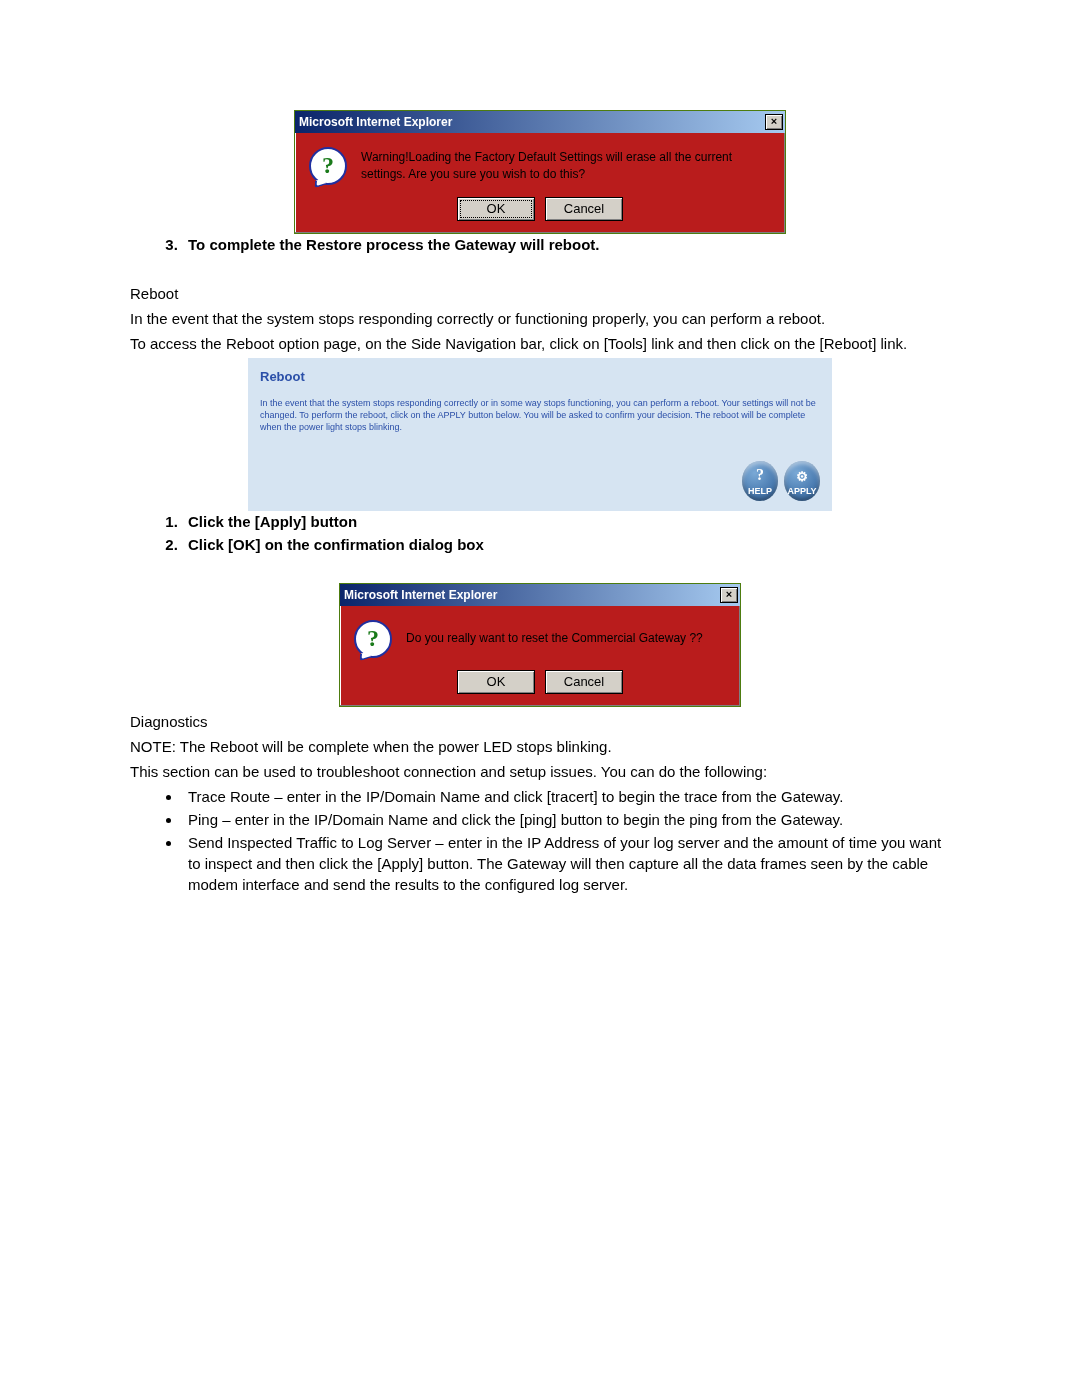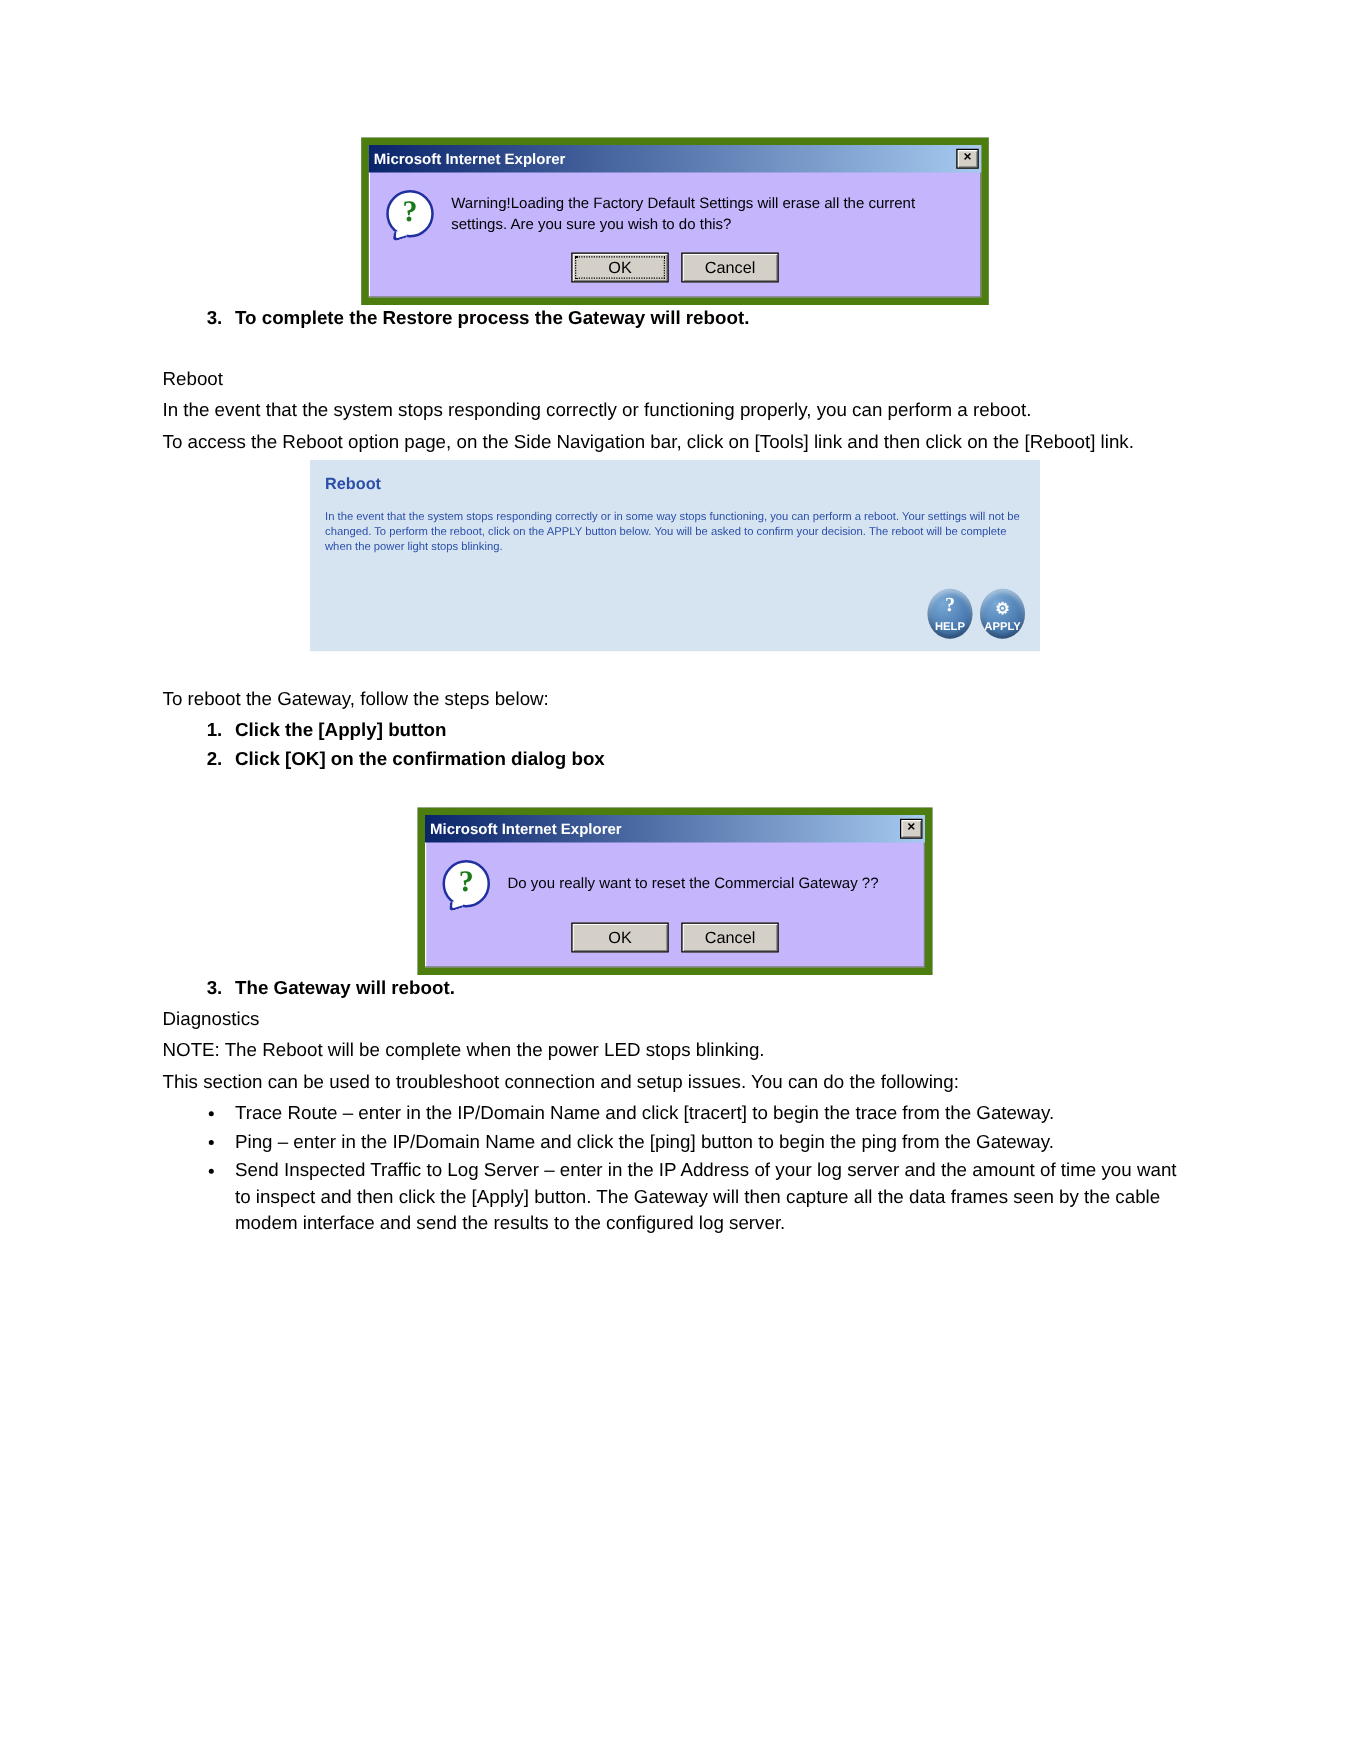--- a/index.html
+++ b/index.html
@@ -12,22 +12,22 @@
     line-height: 1.4;
     width: 1080px;
   }
   .page {
     padding: 110px 130px 160px 130px;
   }
 
   
   .dialog-wrap { display: flex; justify-content: center; }
   .dialog {
-    border: 6px solid #4d7c0f;
-    background: #c4b5fd;
+    border: 1px solid #4d7c0f;
+    background: #b91c1c;
     box-shadow: inset -1px -1px 0 #808080, inset 1px 1px 0 #fff;
     font-family: Tahoma, Arial, sans-serif;
     font-size: 12px;
   }
   .dlg1 { width: 490px; }
   .dlg2 { width: 400px; }
   .titlebar {
     display: flex;
     align-items: center;
     justify-content: space-between;
@@ -185,21 +185,20 @@
           <span>HELP</span>
         </div>
         <div class="circ-btn apply">
           <span class="qmark">⚙</span>
           <span>APPLY</span>
         </div>
       </div>
     </div>
   </div>
 
-  <p class="doc-p mt28">To reboot the Gateway, follow the steps below:</p>
   <ol class="num">
     <li>Click the [Apply] button</li>
     <li>Click [OK] on the confirmation dialog box</li>
   </ol>
 
   <div class="dialog-wrap mt28">
     <div class="dialog dlg2">
       <div class="titlebar">
         <span>Microsoft Internet Explorer</span>
         <span class="close-box">×</span>
@@ -208,23 +207,20 @@
         <div class="q-icon">?</div>
         <div class="dialog-text" style="padding-top:10px;">Do you really want to reset the Commercial Gateway ??</div>
       </div>
       <div class="dialog-buttons">
         <div class="win-btn">OK</div>
         <div class="win-btn">Cancel</div>
       </div>
     </div>
   </div>
 
-  <ol class="num mt28" start="3">
-    <li>The Gateway will reboot.</li>
-  </ol>
 
   <p class="doc-p mt20">Diagnostics</p>
 
   <p class="doc-p mt20">NOTE: The Reboot will be complete when the power LED stops blinking.</p>
   <p class="doc-p">This section can be used to troubleshoot connection and setup issues. You can do the following:</p>
 
   <ul class="bul mt20">
     <li>Trace Route – enter in the IP/Domain Name and click [tracert] to begin the trace from the Gateway.</li>
     <li>Ping – enter in the IP/Domain Name and click the [ping] button to begin the ping from the Gateway.</li>
     <li>Send Inspected Traffic to Log Server – enter in the IP Address of your log server and the amount of time you want to inspect and then click the [Apply] button.  The Gateway will then capture all the data frames seen by the cable modem interface and send the results to the configured log server.</li>

